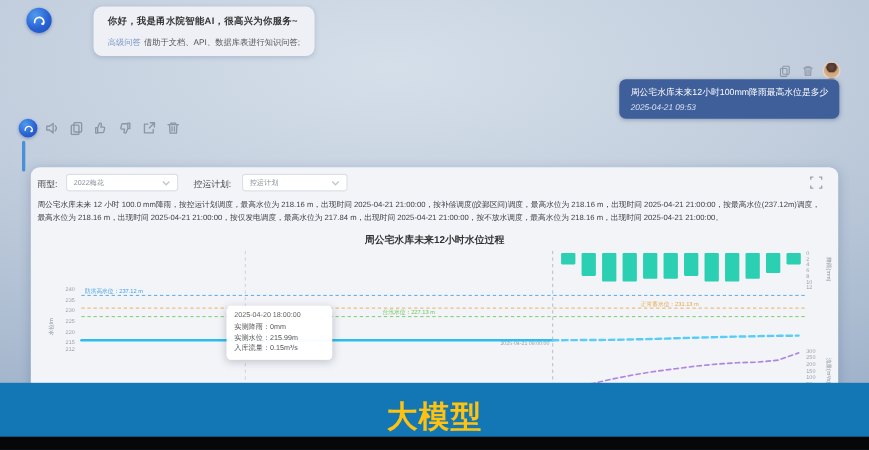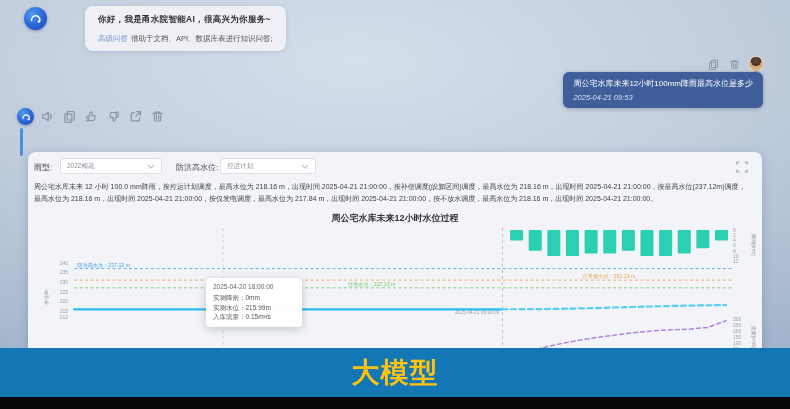--- a/index.html
+++ b/index.html
@@ -35,21 +35,21 @@
   .summary{position:absolute;left:6px;top:29px;width:718px;font-size:7px;line-height:11.5px;color:#3c3f45;}
   .chart-title{position:absolute;left:0;top:60px;width:100%;text-align:center;font-size:9px;font-weight:bold;color:#333;}
   #chart-svg{position:absolute;left:8px;top:72px;}
   #chart-svg text{font-family:"Liberation Sans","DejaVu Sans",sans-serif;}
   .tooltip{position:absolute;left:178px;top:126px;width:82px;background:rgba(255,255,255,.97);border-radius:4px;box-shadow:0 2px 8px rgba(60,70,90,.28);padding:5px 7px;z-index:5;}
   .tooltip .tt{font-size:6.5px;color:#666;margin-bottom:3px;}
   .tooltip #tooltip-rows div{font-size:6.5px;color:#555;line-height:9.5px;}
   .legend{position:absolute;left:0;top:214px;width:100%;display:flex;justify-content:center;gap:9px;align-items:center;}
   .lg-item{display:flex;align-items:center;gap:2px;font-size:6px;color:#5a5f66;cursor:pointer;}
   
-  .banner{position:absolute;left:0;top:348px;width:790px;height:49px;display:flex;align-items:center;justify-content:center;font-weight:bold;font-size:28px;letter-spacing:1px;color:#fff;}
+  .banner{position:absolute;left:0;top:348px;width:790px;height:61px;display:flex;align-items:center;justify-content:center;font-weight:bold;font-size:28px;letter-spacing:1px;color:#fff;}
   .black-bar{position:absolute;left:0;top:397px;width:790px;height:12px;background:#070708;}
 </style>
 </head>
 <body>
 
 <div class="avatar-ai" style="left:24px;top:7px;width:23px;height:23px;">
   <svg width="13" height="13" viewBox="0 0 13 13">
     <path d="M2.5 8.5a4.2 4.2 0 1 1 8 1.2" stroke="#fff" stroke-width="1.5" fill="none" stroke-linecap="round"></path>
     <circle cx="9.6" cy="9.6" r="1.1" fill="#fff"></circle>
   </svg>
@@ -124,21 +124,21 @@
 <div class="accent-bar" style="background: rgb(74, 144, 217);"></div>
 
 <div class="panel">
   <span class="ctl-label" style="left:6px;">雨型:</span>
   <div class="select" style="left:32px;width:102px;">
     <span class="v">2022梅花</span>
     <svg width="8" height="5" viewBox="0 0 8 5">
         <path d="M1 1l3 3 3-3" stroke="#c0c4cc" fill="none" stroke-width="1.1"></path>
       </svg>
   </div>
-  <span class="ctl-label" style="left:148px;">防洪高水位:</span>
+  <span class="ctl-label" style="left:148px;">控运计划:</span>
   <div class="select" style="left:192px;width:96px;">
     <span class="v">控运计划</span>
     <svg width="8" height="5" viewBox="0 0 8 5">
         <path d="M1 1l3 3 3-3" stroke="#c0c4cc" fill="none" stroke-width="1.1"></path>
       </svg>
   </div>
   <span class="fs-btn">
     <svg width="12" height="12" viewBox="0 0 12 12">
         <path d="M1 3.4V1h2.4M8.6 1H11v2.4M11 8.6V11H8.6M3.4 11H1V8.6"></path>
       </svg>

